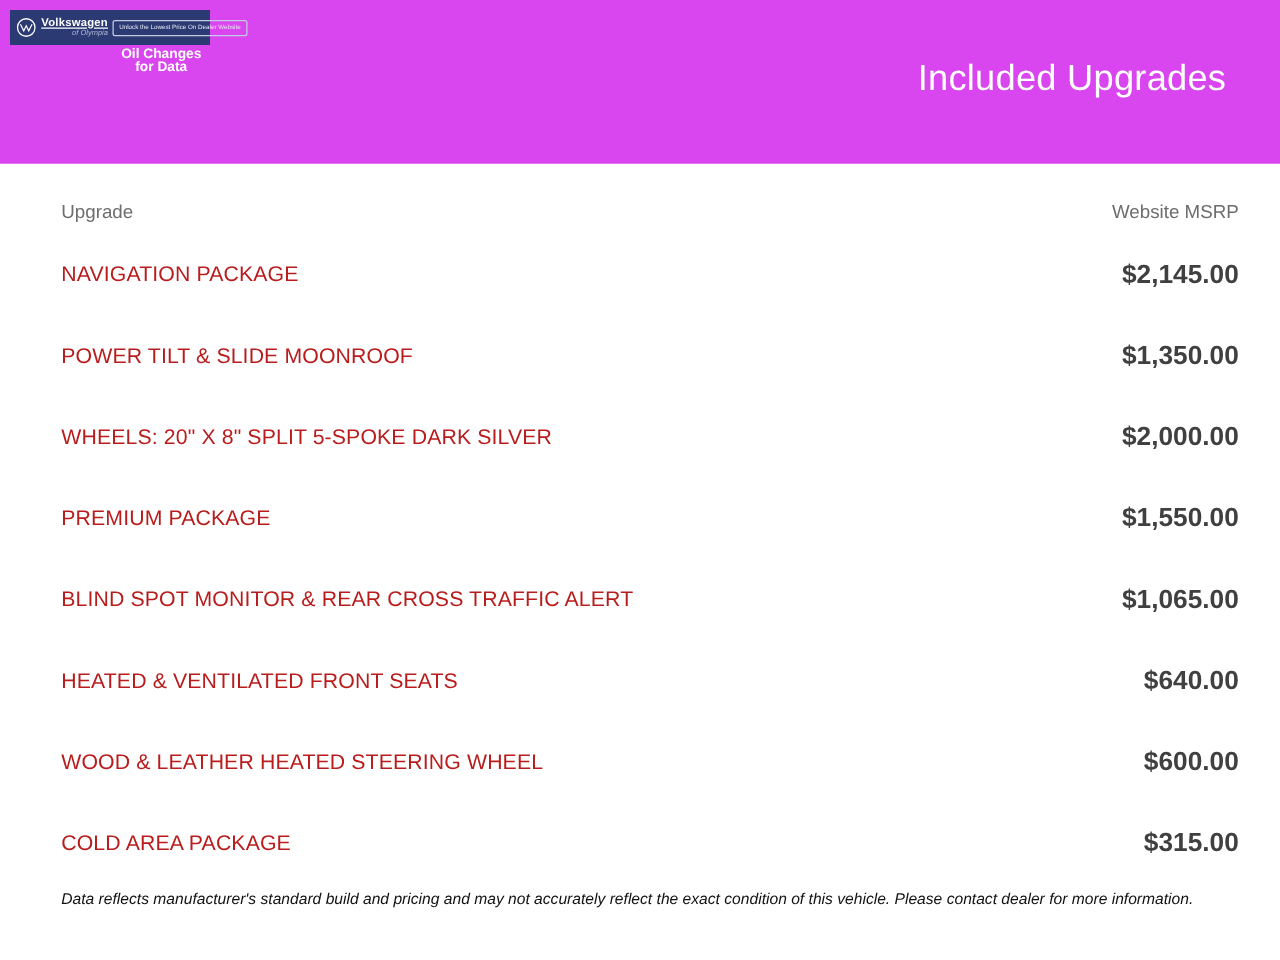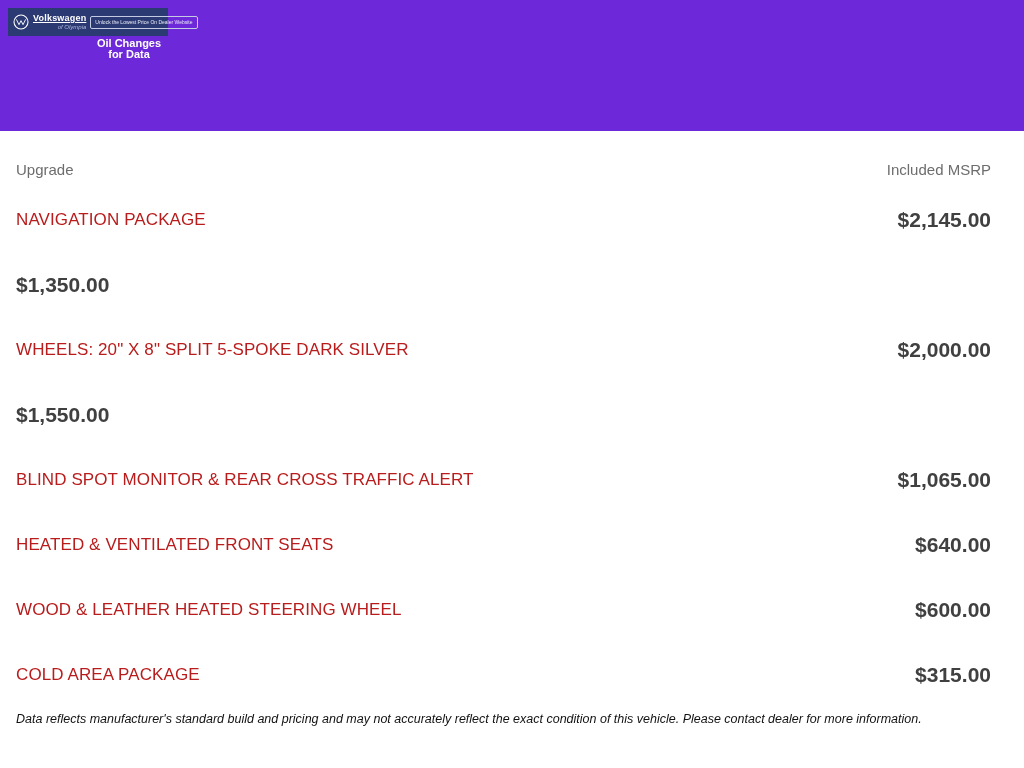--- a/index.html
+++ b/index.html
@@ -8,21 +8,21 @@
     width: 1024px; height: 768px;
     background: #ffffff;
     font-family: "Liberation Sans", sans-serif;
     overflow: hidden;
   }
 
   
   .header {
     position: relative;
     height: 131px;
-    background: #6d28d9;
+    background: #d946ef;
   }
   .logo {
     position: absolute;
     left: 8px; top: 8px;
     width: 160px;
     cursor: pointer;
   }
   .logo-banner {
     width: 160px; height: 28px;
     background: #2c3a74;
@@ -67,21 +67,21 @@
     position: absolute;
     right: 43px; top: 47px;
     margin: 0;
     color: #ffffff;
     font-size: 29px;
     font-weight: 400;
     letter-spacing: 0.2px;
   }
 
   
-  .main { padding: 0 33px 0 16px; }
+  .main { padding: 0 33px 0 16px; margin-left: 33px; }
   .thead {
     display: flex;
     justify-content: space-between;
     padding-top: 30px;
     color: #6d6d6d;
     font-size: 15px;
   }
   .rows { margin-top: 9px; }
   .row {
     height: 65px;
@@ -117,41 +117,44 @@
           <span class="brand-name">Volkswagen</span>
           <span class="brand-sub">of Olympia</span>
         </span>
         <span class="banner-btn">Unlock the Lowest Price On Dealer Website</span>
       </div>
       <div class="tagline">
         <span>Oil Changes</span>
         <span>for Data</span>
       </div>
     </div>
+    <h1 class="page-title">Included Upgrades</h1>
   </header>
 
   <main class="main">
     <div class="thead">
       <span>Upgrade</span>
-      <span>Included MSRP</span>
+      <span>Website MSRP</span>
     </div>
 
     <div class="rows">
       <div class="row">
         <span class="label">NAVIGATION PACKAGE</span>
         <span class="price">$2,145.00</span>
       </div>
       <div class="row">
+        <span class="label">POWER TILT &amp; SLIDE MOONROOF</span>
         <span class="price">$1,350.00</span>
       </div>
       <div class="row">
         <span class="label">WHEELS: 20" X 8" SPLIT 5-SPOKE DARK SILVER</span>
         <span class="price">$2,000.00</span>
       </div>
       <div class="row">
+        <span class="label">PREMIUM PACKAGE</span>
         <span class="price">$1,550.00</span>
       </div>
       <div class="row">
         <span class="label">BLIND SPOT MONITOR &amp; REAR CROSS TRAFFIC ALERT</span>
         <span class="price">$1,065.00</span>
       </div>
       <div class="row">
         <span class="label">HEATED &amp; VENTILATED FRONT SEATS</span>
         <span class="price">$640.00</span>
       </div>

